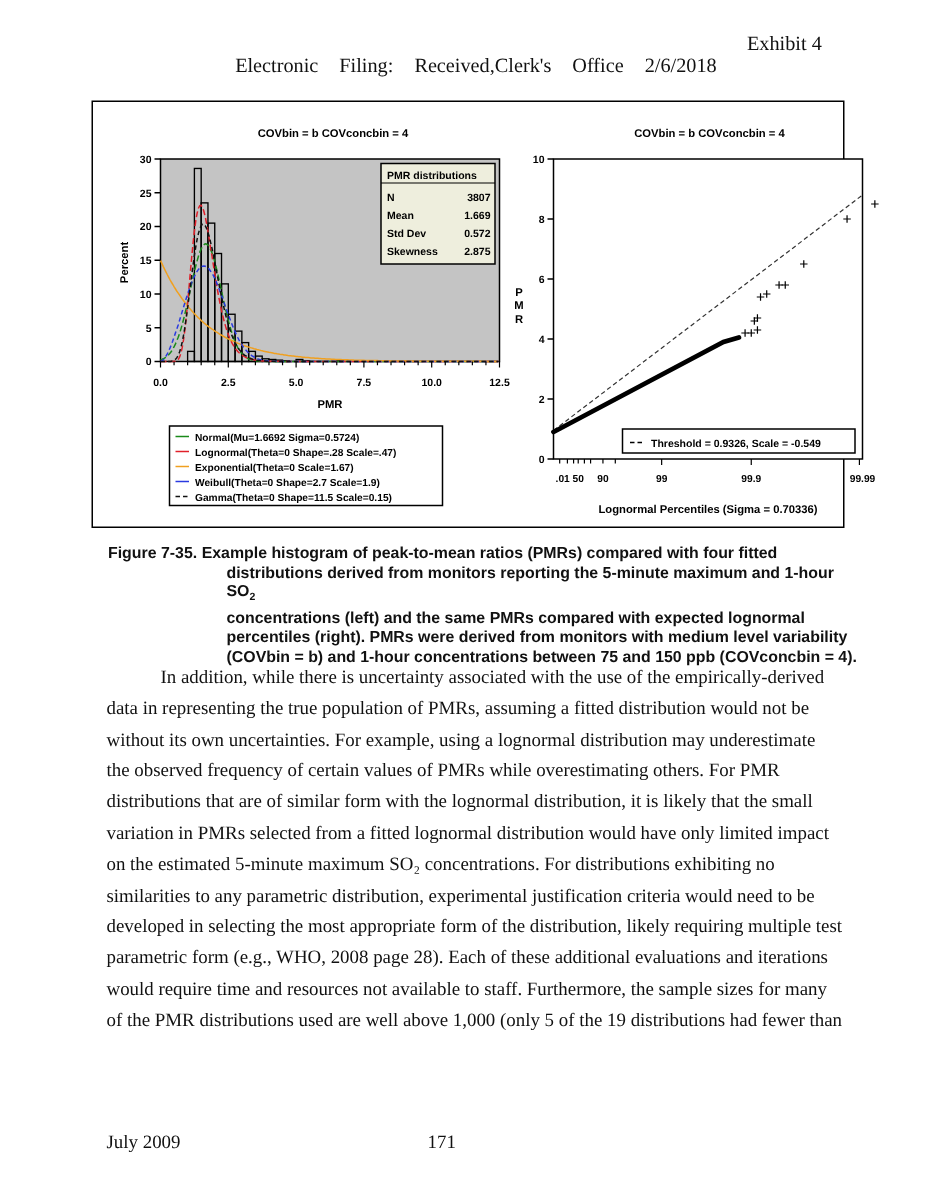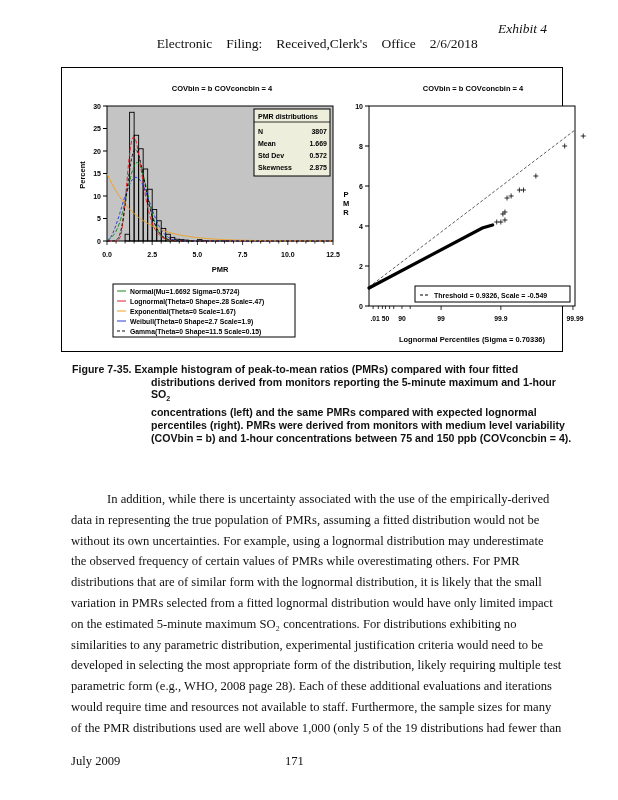--- a/index.html
+++ b/index.html
@@ -1,24 +1,24 @@
 <!DOCTYPE html>
 <html><head>
 <meta charset="utf-8">
 <style>
   html, body { margin: 0; padding: 0; background: #ffffff; }
   body { width: 618px; height: 800px; position: relative; overflow: hidden; font-family: "Liberation Serif", serif; color: #111; }
   .header { position: absolute; top: 20px; left: 150px; font-size: 13.5px; white-space: pre; }
   .header span { margin-right: 14px; margin-top: 36px; }
-  .exhibit { position: absolute; top: 21px; left: 498px; font-size: 13.5px; font-style: italic; }
+  .exhibit { position: absolute; top: 21px; left: 498px; font-size: 13.5px; }
   .figbox { position: absolute; left: 61px; top: 67px; width: 502px; height: 285px; border: 1.5px solid #000; box-sizing: border-box; }
   svg text { font-family: "Liberation Sans", sans-serif; }
   .caption { position: absolute; left: 72px; top: 363px; width: 500px; font-family: "Liberation Sans", sans-serif; font-weight: bold; font-size: 10.6px; line-height: 12.7px; }
   .caption .ind { display: block; padding-left: 79px; }
-  .body-text { position: absolute; left: 71px; top: 441px; width: 505px; font-size: 12.6px; line-height: 20.8px; text-align: left; margin-top: 48px; }
+  .body-text { position: absolute; left: 71px; top: 441px; width: 505px; font-size: 12.6px; line-height: 20.8px; text-align: left; }
   .footer-date { position: absolute; left: 71px; top: 754px; font-size: 12.6px; }
   .footer-page { position: absolute; left: 285px; top: 754px; font-size: 12.6px; }
 </style>
 </head>
 <body>
 
 <div class="header">
   <span>Electronic</span><span>Filing:</span><span>Received,Clerk's</span><span>Office</span><span>2/6/2018</span>
 </div>
 <div class="exhibit">Exhibit 4</div>

